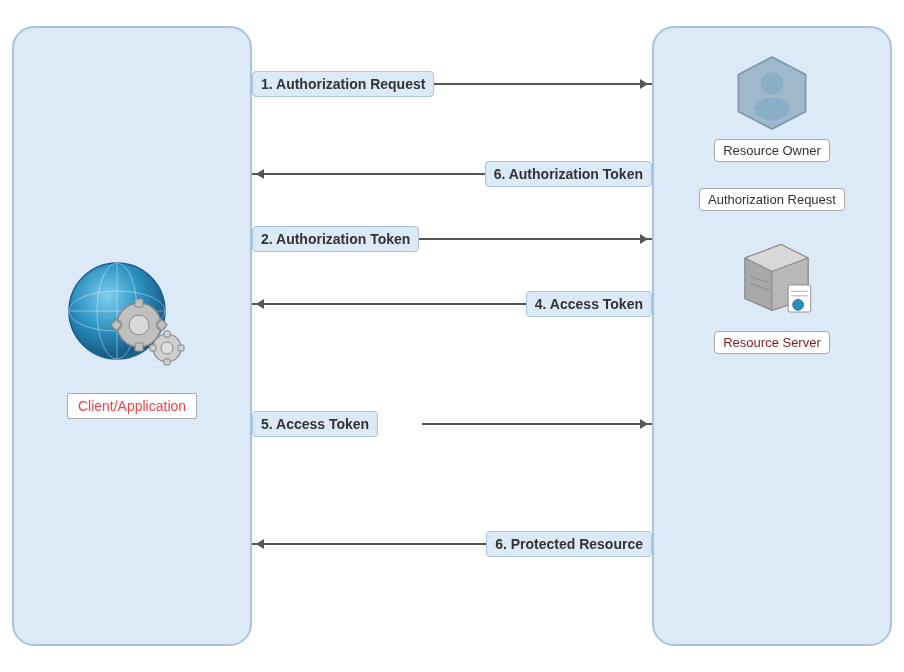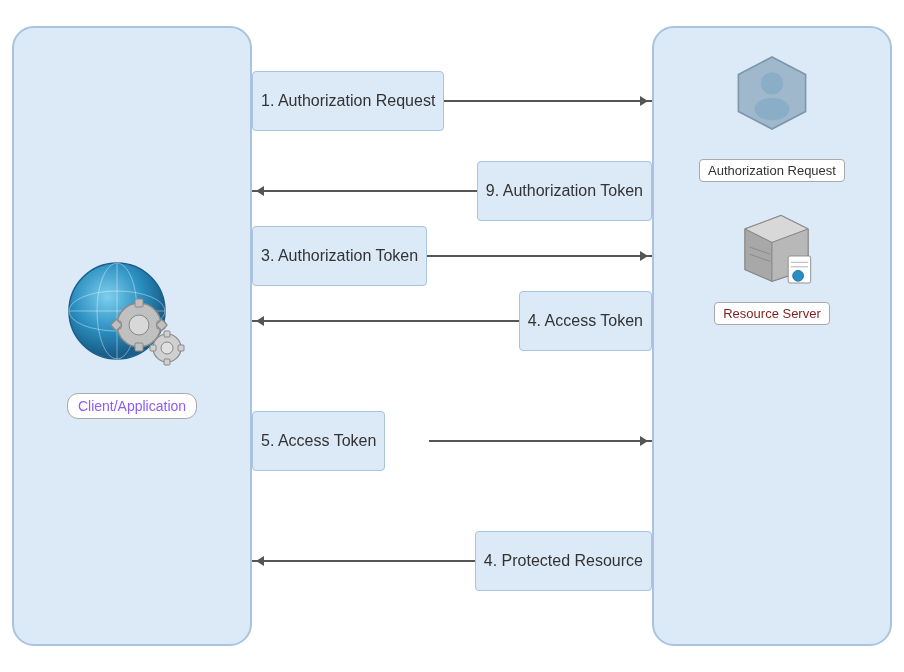--- a/index.html
+++ b/index.html
@@ -35,25 +35,25 @@
       top: 14px;
     }
     .client-icon {
       width: 150px;
       height: 130px;
       position: relative;
       margin-bottom: 10px;
     }
     .client-label {
       font-size: 14px;
-      color: #8b5cf6;
+      color: #ef4444;
       background: #fff;
       border: 1px solid #aaa;
       padding: 4px 10px;
-      border-radius: 11px;
+      border-radius: 2px;
     }
     
     .right-panel {
       width: 240px;
       height: 620px;
       background: #dce9f7;
       border: 2px solid #a8c4e0;
       border-radius: 22px;
       position: absolute;
       right: 0;
@@ -74,29 +74,30 @@
     }
     
     .arrow-row {
       position: absolute;
       left: 0;
       right: 0;
       display: flex;
       align-items: center;
     }
     .arrow-label {
-      font-size: 16px;
+      font-size: 14px;
       color: #333;
       background: #dce9f7;
       border: 1px solid #a8c4e0;
-      padding: 20px 8px;
+      padding: 4px 8px;
       border-radius: 4px;
       white-space: nowrap;
       z-index: 2;
       position: relative;
+      font-weight: bold;
     }
     .arrow-line {
       height: 2px;
       background: #555;
       flex: 1;
       position: relative;
     }
     .arrow-right::after {
       content: '';
       position: absolute;
@@ -241,57 +242,58 @@
   </div>
 
   <div class="middle">
 
     <div class="arrow-row" style="top:45px;">
       <span class="arrow-label">1. Authorization Request</span>
       <div class="arrow-line arrow-right"></div>
     </div>
 
     <div class="arrow-row" style="top:135px; flex-direction:row-reverse;">
-      <span class="arrow-label">9. Authorization Token</span>
+      <span class="arrow-label">6. Authorization Token</span>
       <div class="arrow-line arrow-left"></div>
     </div>
 
     <div class="arrow-row" style="top:200px;">
-      <span class="arrow-label">3. Authorization Token</span>
+      <span class="arrow-label">2. Authorization Token</span>
       <div class="arrow-line arrow-right"></div>
     </div>
 
     <div class="arrow-row" style="top:265px; flex-direction:row-reverse;">
       <span class="arrow-label">4. Access Token</span>
       <div class="arrow-line arrow-left"></div>
     </div>
 
     <div class="arrow-row" style="top:385px;gap:44px;">
       <span class="arrow-label">5. Access Token</span>
       <div class="arrow-line arrow-right"></div>
     </div>
 
     <div class="arrow-row" style="top:505px; flex-direction:row-reverse;">
-      <span class="arrow-label">4. Protected Resource</span>
+      <span class="arrow-label">6. Protected Resource</span>
       <div class="arrow-line arrow-left"></div>
     </div>
   </div>
 
   <div class="right-panel">
 
     <div class="resource-owner-wrap">
       <div class="hex-shape">
         <svg viewBox="0 0 100 100">
 
           <polygon points="50,5 92,27 92,73 50,95 8,73 8,27" fill="#a0b8cc" stroke="#7a96aa" stroke-width="2"></polygon>
 
           <circle cx="50" cy="38" r="14" fill="#8aaec8"></circle>
           <ellipse cx="50" cy="70" rx="22" ry="14" fill="#8aaec8"></ellipse>
         </svg>
       </div>
+      <div class="resource-owner-label">Resource Owner</div>
     </div>
 
     <div class="auth-server-wrap">
       <div class="auth-server-label">Authorization Request</div>
     </div>
 
     <div class="resource-server-wrap">
       <div class="server-icon">
         <svg viewBox="0 0 100 100" width="90" height="90">
 

